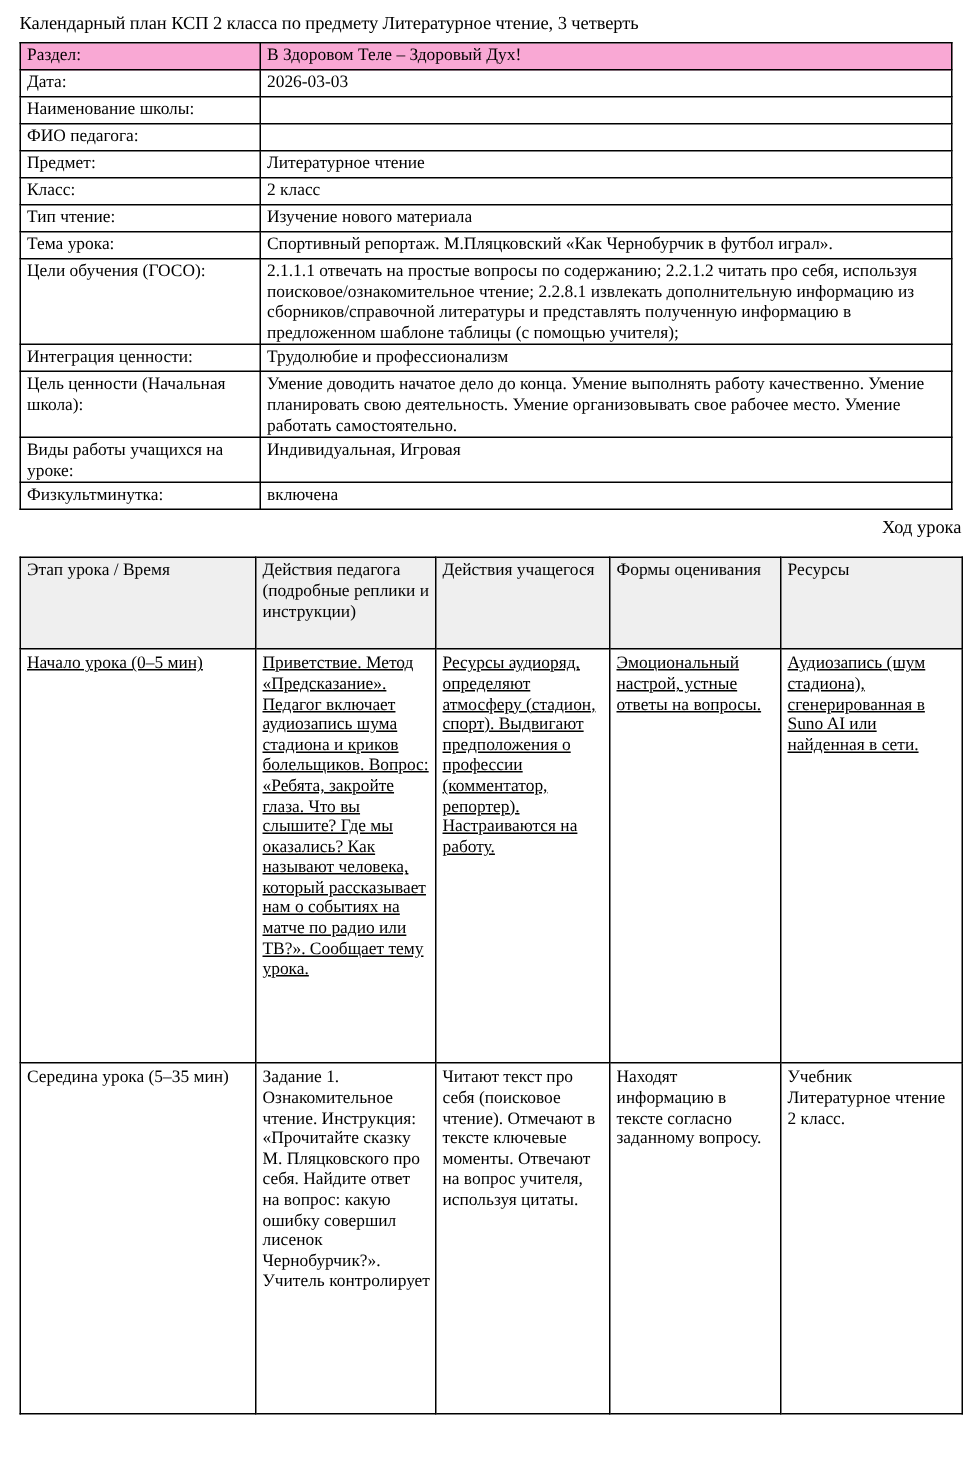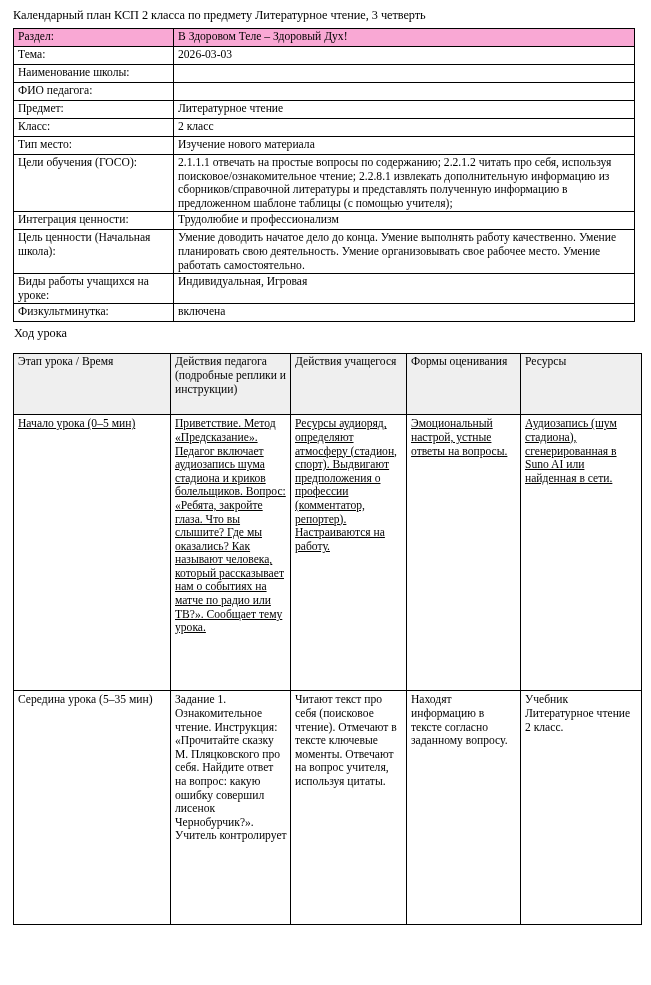--- a/index.html
+++ b/index.html
@@ -25,20 +25,21 @@
     font-size: 12.3px;
     line-height: 15px;
     margin: 0 0 5px 0;
     white-space: nowrap;
     letter-spacing: -0.05px;
   }
   .section-label {
     font-size: 12.3px;
     line-height: 15px;
     margin: 4px 0 5px 1px;
+    text-align: right;
   }
   table {
     border-collapse: collapse;
     table-layout: fixed;
     font-size: 11.6px;
     line-height: 13.6px;
   }
   table td, table th {
     border: 1px solid #000000;
     vertical-align: top;
@@ -92,42 +93,46 @@
     <colgroup>
       <col class="c-key">
       <col class="c-val">
     </colgroup>
     <tbody>
         <tr class="shaded">
           <td>Раздел:</td>
           <td>В Здоровом Теле – Здоровый Дух!</td>
         </tr>
         <tr>
-          <td>Тема:</td>
+          <td>Дата:</td>
           <td>2026-03-03</td>
         </tr>
         <tr>
           <td>Наименование школы:</td>
           <td></td>
         </tr>
         <tr>
           <td>ФИО педагога:</td>
           <td></td>
         </tr>
         <tr>
           <td>Предмет:</td>
           <td>Литературное чтение</td>
         </tr>
         <tr>
           <td>Класс:</td>
           <td>2 класс</td>
         </tr>
         <tr>
-          <td>Тип место:</td>
+          <td>Тип чтение:</td>
           <td>Изучение нового материала</td>
+        </tr>
+        <tr>
+          <td>Тема урока:</td>
+          <td>Спортивный репортаж. М.Пляцковский «Как Чернобурчик в футбол играл».</td>
         </tr>
         <tr>
           <td>Цели обучения (ГОСО):</td>
           <td>2.1.1.1 отвечать на простые вопросы по содержанию; 2.2.1.2 читать про себя, используя поисковое/ознакомительное чтение; 2.2.8.1 извлекать дополнительную информацию из сборников/справочной литературы и представлять полученную информацию в предложенном шаблоне таблицы (с помощью учителя);</td>
         </tr>
         <tr>
           <td>Интеграция ценности:</td>
           <td>Трудолюбие и профессионализм</td>
         </tr>
         <tr>

